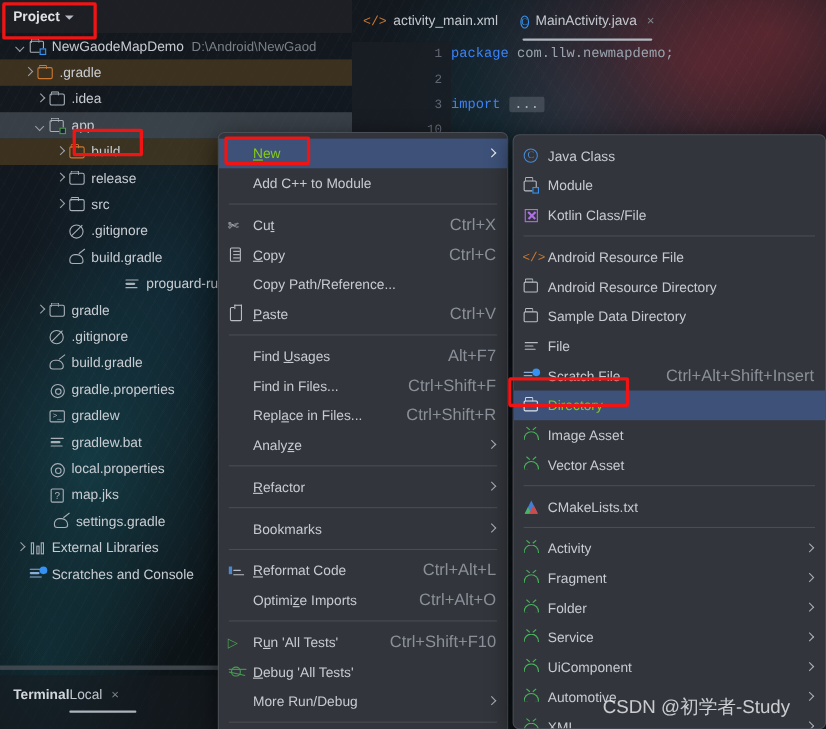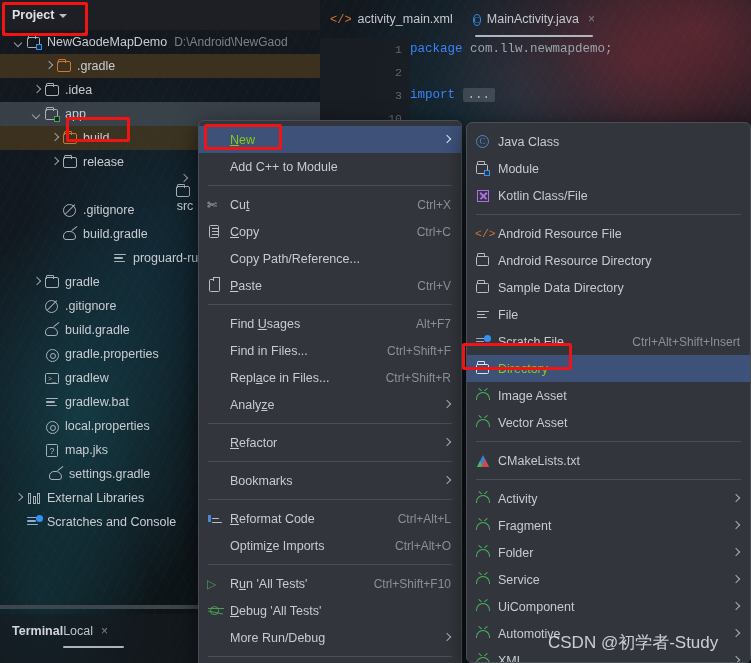--- a/index.html
+++ b/index.html
@@ -187,21 +187,21 @@
   #ctx-menu { left: 198px; top: 120px; width: 264px; height: 548px; overflow: hidden; }
   #sub-menu { left: 466px; top: 122px; width: 285px; height: 541px; overflow: hidden; }
 
   .mi {
     display: flex; align-items: center; height: 27px; padding: 0 10px 0 8px;
     color: #c7cbd1; font-size: 12.5px; white-space: nowrap; position: relative;
   }
   .mi.sel { background: #3d5179; color: #84cc16; }
   .mi .mico { width: 17px; flex: 0 0 17px; height: 16px; margin-right: 6px; position: relative; }
   .mi .mtext { flex: 1 1 auto; }
-  .mi .mkey { color: #8b9098; font-size: 12px; margin-left: 16px; }
+  .mi .mkey { color: #8b9098; font-size: 15px; margin-left: 16px; }
   .mi u { text-decoration: underline; }
   .sep { height: 1px; background: #494d54; margin: 5px 9px; }
 
   
   .g-scissors { color:#b9bec6; font-size:12px; line-height:16px; }
   .g-copy { position:absolute; left:2px; top:1px; width:10px; height:13px;
             border:1.3px solid #b9bec6; border-radius:1.5px; }
   .g-copy::after { content:""; position:absolute; left:2px; top:2px; width:6px; height:1.2px;
             box-shadow: 0 3px 0 #b9bec6, 0 6px 0 #b9bec6; background:#b9bec6; }
   .g-paste { position:absolute; left:2px; top:1px; width:11px; height:13px;
@@ -309,21 +309,21 @@
       <div class="row" style="padding-left: 14px;">
         <span class="arrow down"></span>
         <span class="ico">
           <span class="module">
             <span class="dot"></span>
           </span>
         </span>
         <span class="lbl">NewGaodeMapDemo</span>
         <span class="lbl dim">D:\Android\NewGaod</span>
       </div>
-      <div class="row excluded" style="padding-left: 44px;">
+      <div class="row excluded" style="padding-left: 21px;">
         <span class="arrow right"></span>
         <span class="ico">
           <span class="folder orange"></span>
         </span>
         <span class="lbl">.gradle</span>
       </div>
       <div class="row" style="padding-left: 32px;">
         <span class="arrow right"></span>
         <span class="ico">
           <span class="folder"></span>
@@ -346,21 +346,21 @@
         </span>
         <span class="lbl">build</span>
       </div>
       <div class="row" style="padding-left: 50px;">
         <span class="arrow right"></span>
         <span class="ico">
           <span class="folder"></span>
         </span>
         <span class="lbl">release</span>
       </div>
-      <div class="row" style="padding-left: 50px; flex-direction: column;">
+      <div class="row" style="padding-left: 50px;">
         <span class="arrow right"></span>
         <span class="ico">
           <span class="folder"></span>
         </span>
         <span class="lbl">src</span>
       </div>
       <div class="row" style="padding-left: 50px;">
         <span class="arrow"></span>
         <span class="ico">
           <span class="gitignore"></span>

